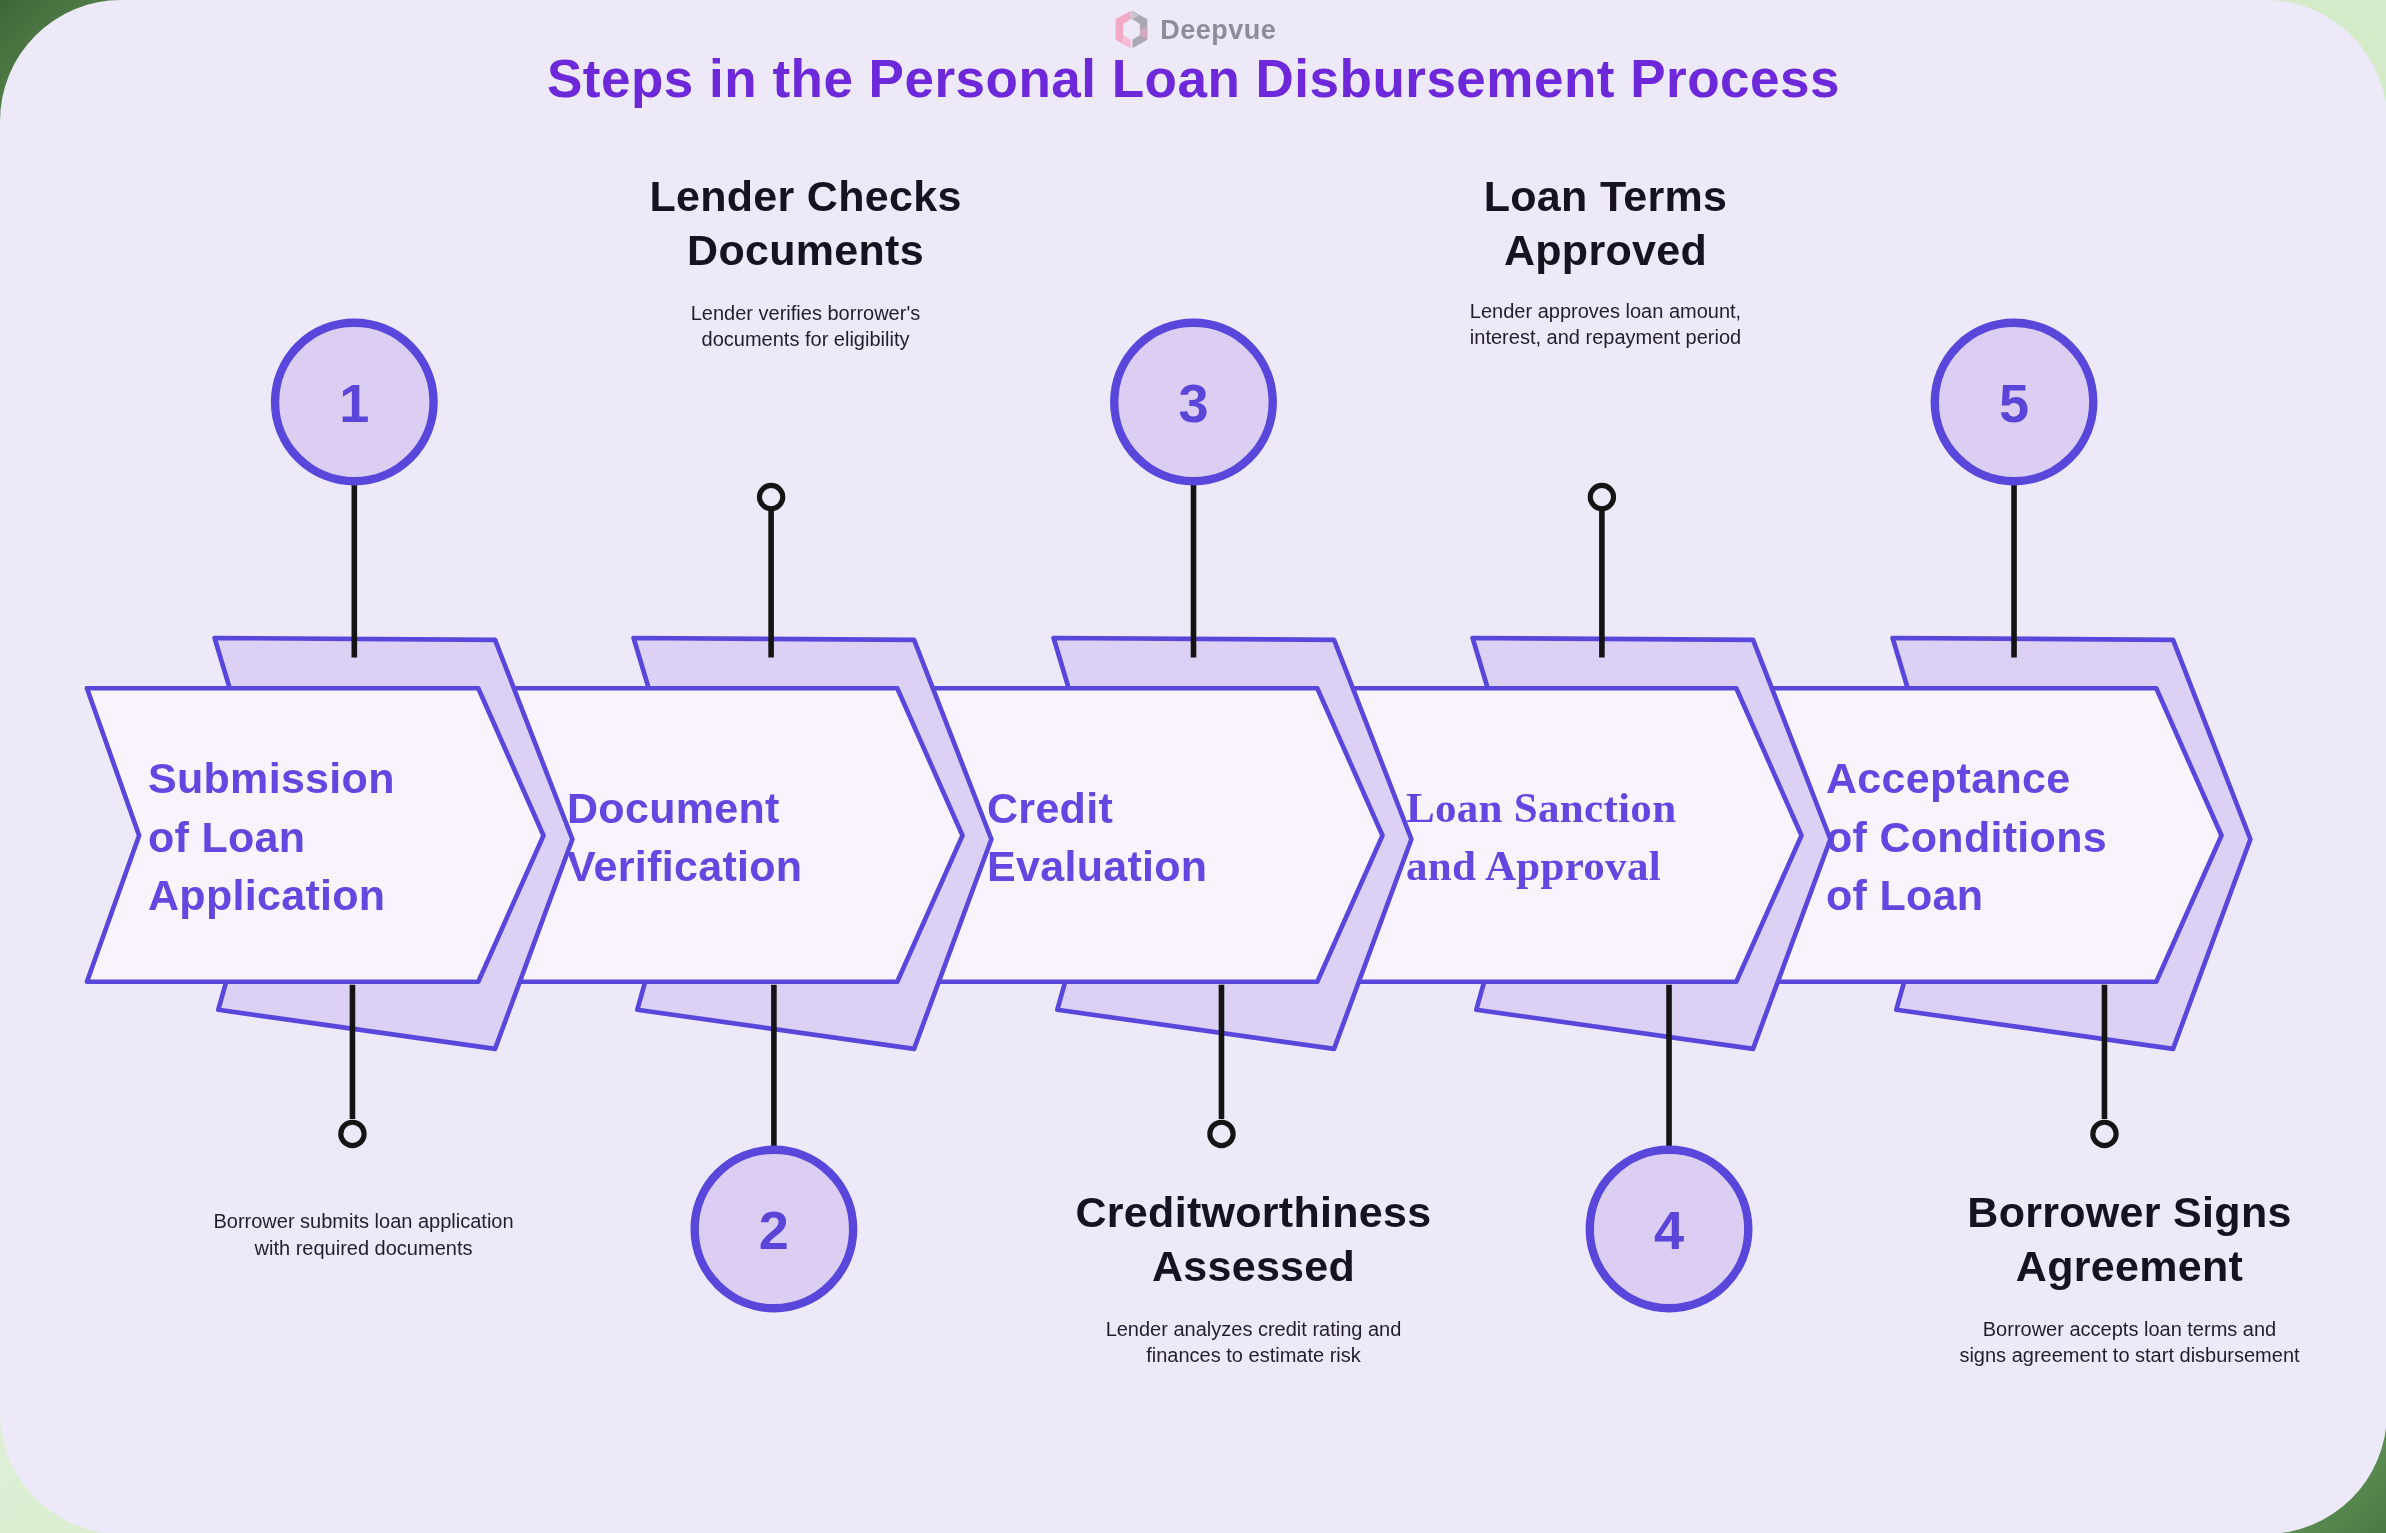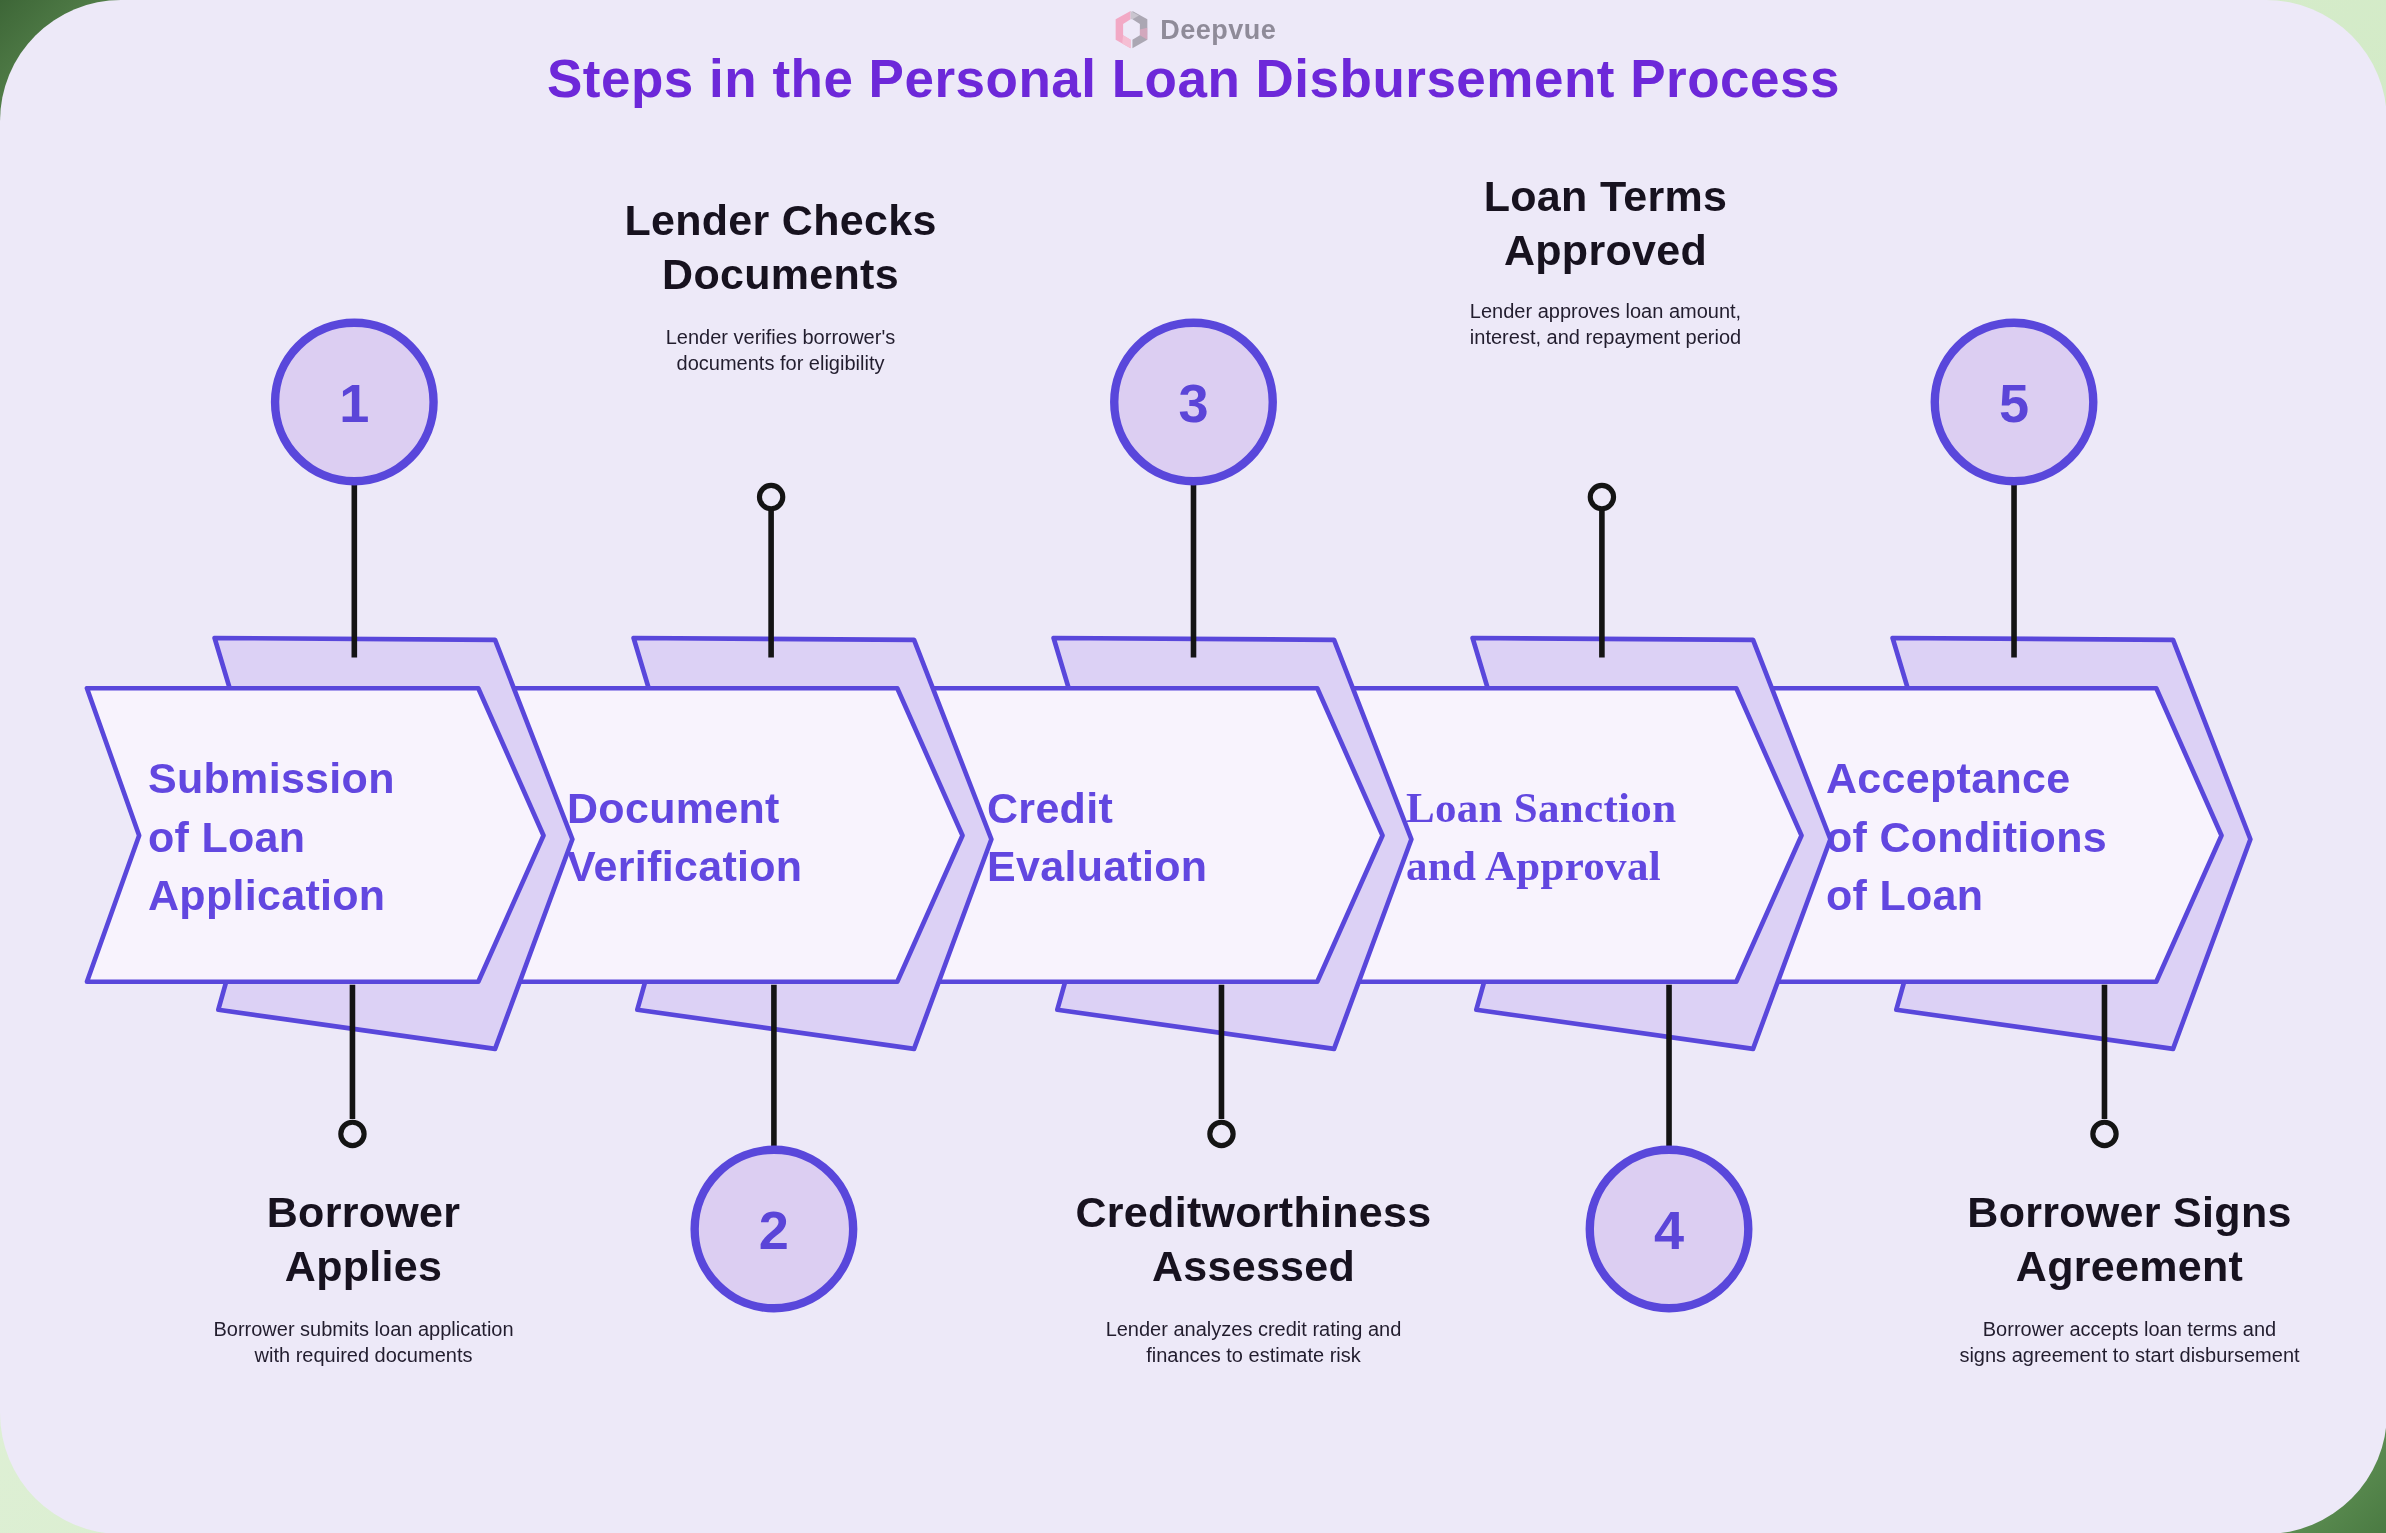--- a/index.html
+++ b/index.html
@@ -44,21 +44,21 @@
   
   .note{position:absolute;width:447px;text-align:center;z-index:15;}
   .note h3{
     margin:0 auto;font-size:43px;line-height:1.25;font-weight:800;color:#17121F;letter-spacing:0.3px;
   }
   .note p{
     margin:22.4px auto 0 auto;font-size:20px;line-height:1.33;font-weight:400;color:#221D2E;
   }
   .note-top{top:170px;}
   .note-bottom{top:1186px;}
-  .nt2{left:557px;margin-top:24px;}  .nt2 h3{max-width:401px;} .nt2 p{width:280px;}
+  .nt2{left:582px;}  .nt2 h3{max-width:401px;} .nt2 p{width:280px;}
   .nt4{left:1382px;} .nt4 h3{max-width:392px;} .nt4 p{width:308px;margin-top:20px;}
   .nb1{left:140px;}  .nb1 h3{max-width:354px;} .nb1 p{width:322px;}
   .nb3{left:1030px;} .nb3 h3{max-width:447px;} .nb3 p{width:331px;}
   .nb5{left:1906px;} .nb5 h3{max-width:373px;} .nb5 p{width:345px;}
 </style>
 </head>
 <body>
 
 <div class="card">
 
@@ -152,21 +152,20 @@
   <div class="note note-top nt2">
     <h3>Lender Checks Documents</h3>
     <p>Lender verifies borrower's documents for eligibility</p>
   </div>
   <div class="note note-top nt4">
     <h3>Loan Terms Approved</h3>
     <p>Lender approves loan amount, interest, and repayment period</p>
   </div>
 
   <div class="note note-bottom nb1">
-    <h3>Borrower Applies</h3>
     <p>Borrower submits loan application with required documents</p>
   </div>
   <div class="note note-bottom nb5">
     <h3>Borrower Signs Agreement</h3>
     <p>Borrower accepts loan terms and signs agreement to start disbursement</p>
   </div>
   <div class="note note-bottom nb3">
     <h3>Creditworthiness Assessed</h3>
     <p>Lender analyzes credit rating and finances to estimate risk</p>
   </div>

